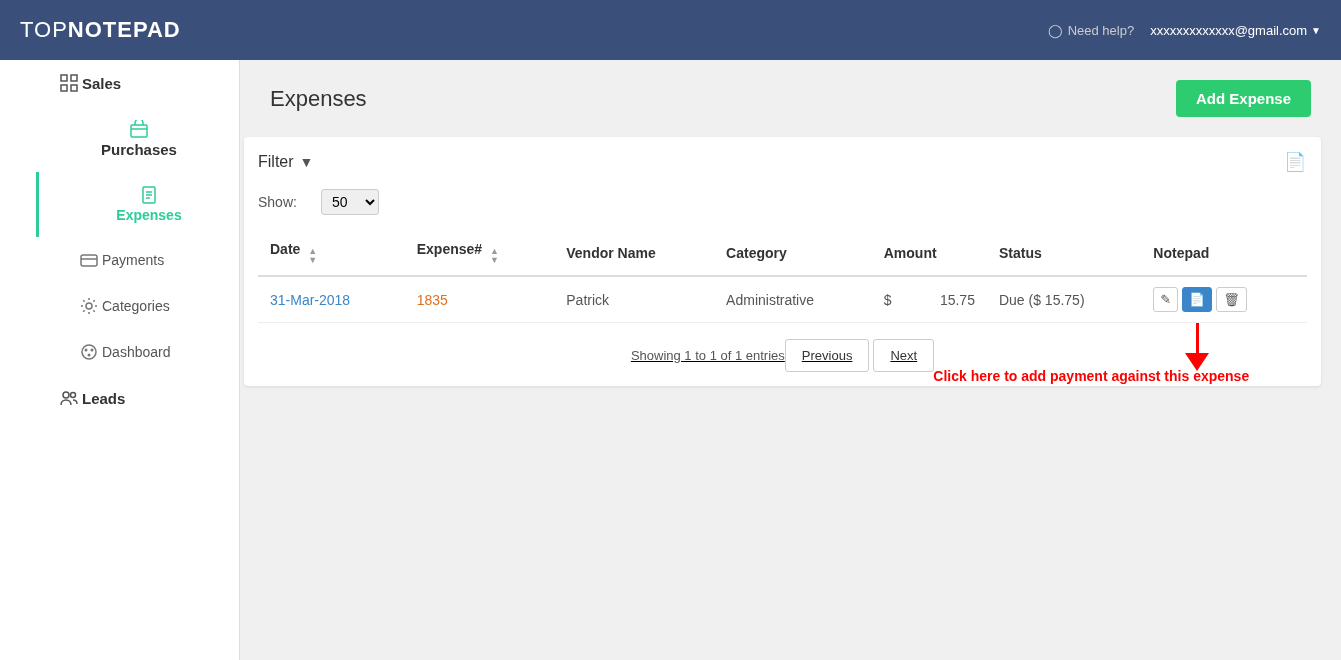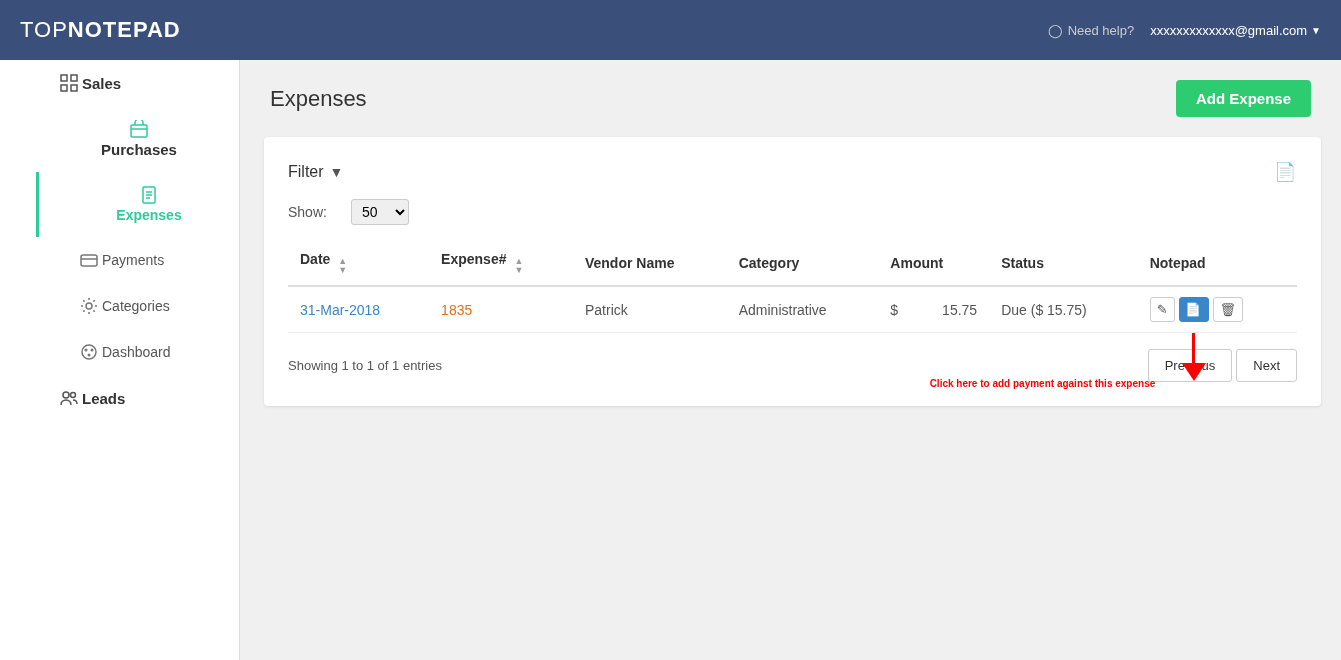--- a/index.html
+++ b/index.html
@@ -132,24 +132,24 @@
       padding: 10px 20px;
       font-size: 15px;
       border-radius: 4px;
       cursor: pointer;
       font-weight: bold;
     }
 
     
     .card {
       background: white;
-      margin: 0 20px 20px 24px;
+      margin: 0 20px 20px 4px;
       border-radius: 4px;
       box-shadow: 0 1px 3px rgba(0,0,0,0.1);
-      padding: 24px;
+      padding: 14px;
     }
     .filter-row {
       display: flex;
       align-items: center;
       justify-content: space-between;
       margin-bottom: 16px;
     }
     .filter-label {
       display: flex;
       align-items: center;
@@ -231,22 +231,23 @@
       background: #3a86c8;
       color: white;
       border-color: #3a86c8;
       position: relative;
     }
 
     
     .pagination-row {
       display: flex;
       align-items: center;
-      justify-content: space-between;
+      justify-content: center;
       margin-top: 16px;
+      text-decoration: underline;
     }
     .showing-text { color: #555; font-size: 13px; }
     .pagination-btns {
       display: flex;
       gap: 4px;
     }
     .page-btn {
       border: 1px solid #ccc;
       background: white;
       padding: 8px 16px;
@@ -284,21 +285,21 @@
       border-top: 18px solid red;
     }
 
     .tooltip-text {
       position: absolute;
       top: 80px;
       left: 50%;
       transform: translateX(-120%);
       color: red;
       font-weight: bold;
-      font-size: 10px;
+      font-size: 14px;
       white-space: nowrap;
       width: 220px;
       text-align: left;
       pointer-events: none;
       line-height: 1.4;
     }
   </style>
 </head>
 <body>
 

